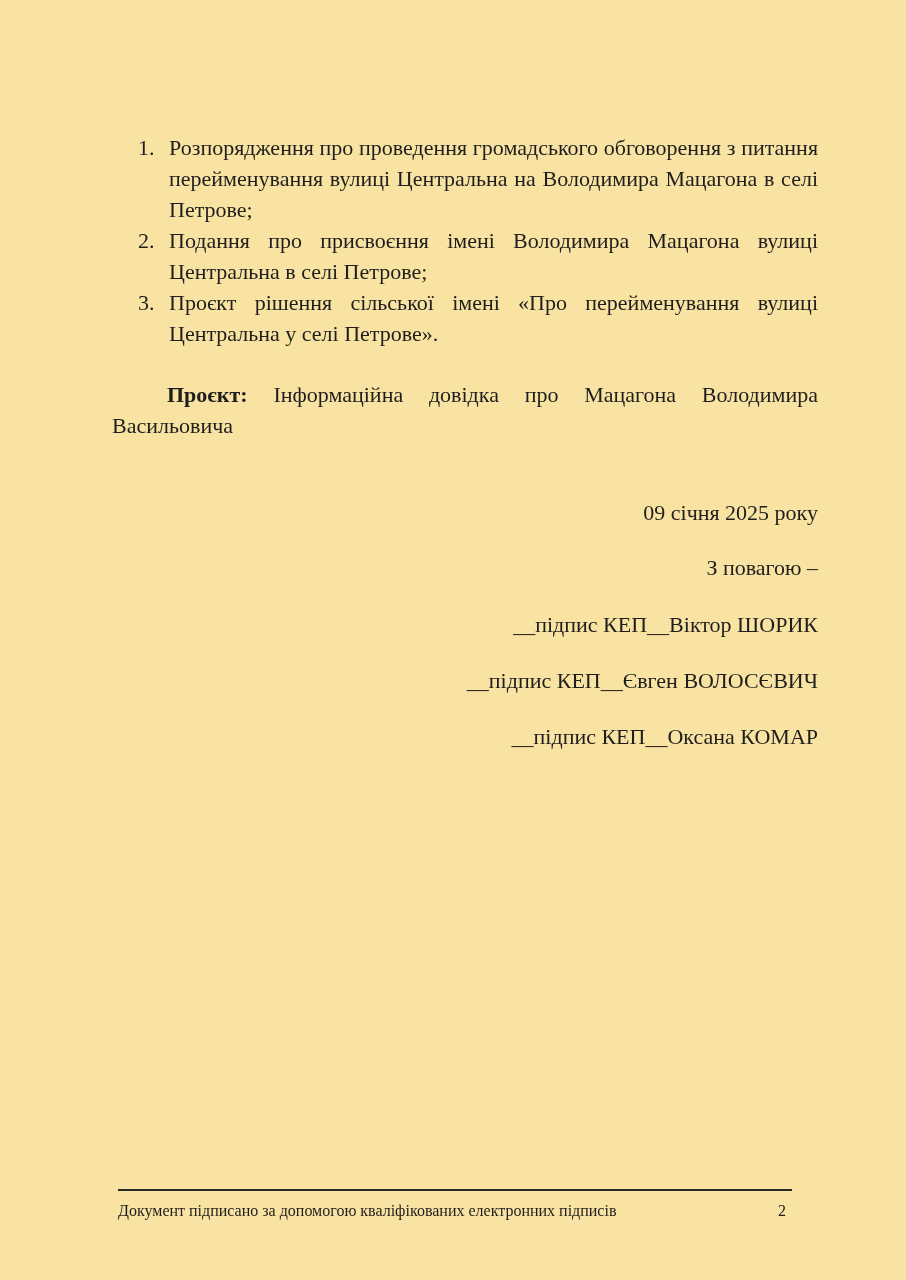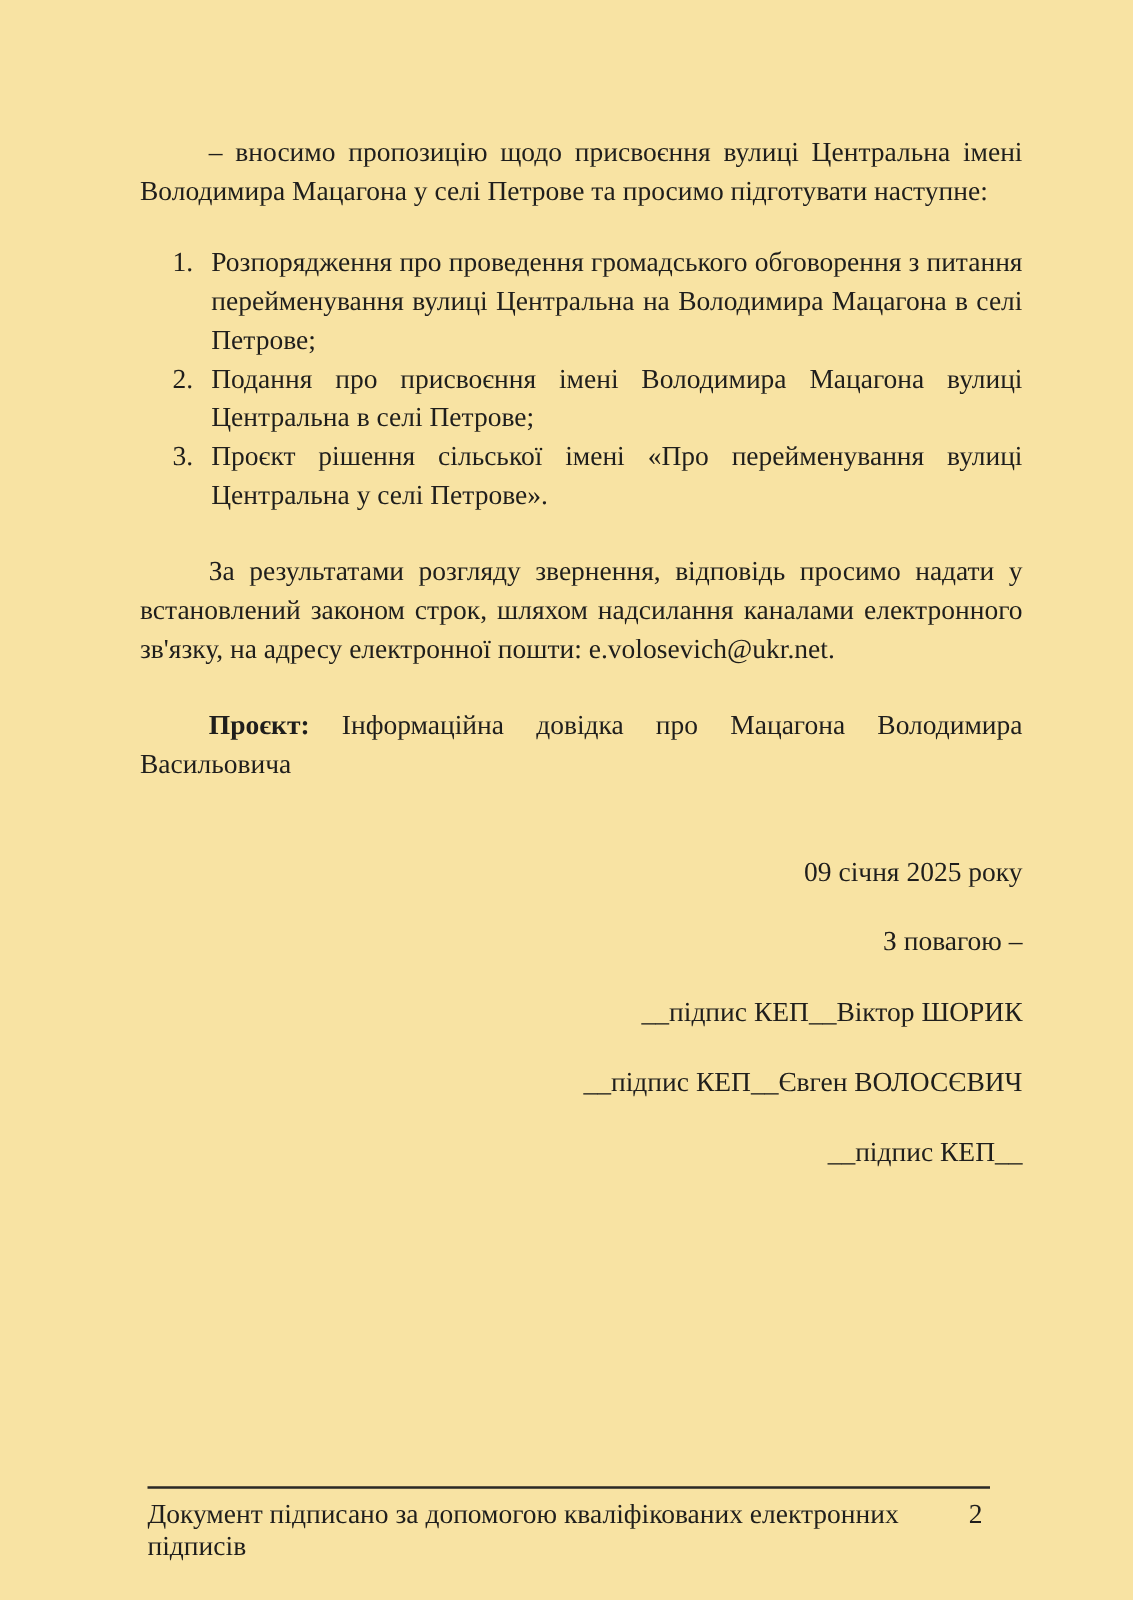--- a/index.html
+++ b/index.html
@@ -70,74 +70,73 @@
     text-align: right;
     white-space: nowrap;
   }
   .footer {
     position: absolute;
     left: 118px;
     width: 674px;
     top: 1189px;
     border-top: 2px solid #2a2925;
     padding-top: 7px;
-    font-size: 22px;
+    font-size: 16px;
     line-height: 26px;
   }
   .footer-row {
     display: flex;
     justify-content: space-between;
     align-items: baseline;
   }
   .footer-row .page-number { padding-right: 6px; }
 </style>
 </head>
 <body>
 
 <div class="page">
   <div class="content">
 
-    <p class="para">– вносимо пропозицію щодо присвоєння вулиці Центральна імені Володимира Мацагона у селі Петрове та просимо підготувати наступне:</p>
 
     <div class="list">
       <div class="list-item">
         <span class="num">1.</span>
         <span>Розпорядження про проведення громадського обговорення з питання перейменування вулиці Центральна на Володимира Мацагона в селі Петрове;</span>
       </div>
       <div class="list-item">
         <span class="num">2.</span>
         <span>Подання про присвоєння імені Володимира Мацагона вулиці Центральна в селі Петрове;</span>
       </div>
       <div class="list-item">
         <span class="num">3.</span>
         <span>Проєкт рішення сільської імені «Про перейменування вулиці Центральна у селі Петрове».</span>
       </div>
     </div>
 
-    <p class="para response"><span>За результатами розгляду звернення, відповідь просимо надати у встановлений законом строк, шляхом надсилання каналами електронного зв'язку, на адресу електронної пошти: </span><span>e.volosevich@ukr.net</span><span>.</span></p>
 
     <p class="para attachment"><span class="label">Проєкт:</span><span> Інформаційна довідка про Мацагона Володимира Васильовича</span></p>
 
     <div class="date-line">09 січня 2025 року</div>
 
     <div class="closing">
       <div>З повагою –</div>
     </div>
 
     <div class="signatures">
       <div class="sig-row">
         <span class="sig-placeholder">__підпис КЕП__</span>
         <span class="sig-name">Віктор ШОРИК</span>
       </div>
       <div class="sig-row">
         <span class="sig-placeholder">__підпис КЕП__</span>
         <span class="sig-name">Євген ВОЛОСЄВИЧ</span>
       </div>
       <div class="sig-row">
         <span class="sig-placeholder">__підпис КЕП__</span>
+        <span class="sig-name">Оксана КОМАР</span>
       </div>
     </div>
 
   </div>
 
   <div class="footer">
     <div class="footer-row">
       <span>Документ підписано за допомогою кваліфікованих електронних підписів</span>
       <span class="page-number">2</span>
     </div>

